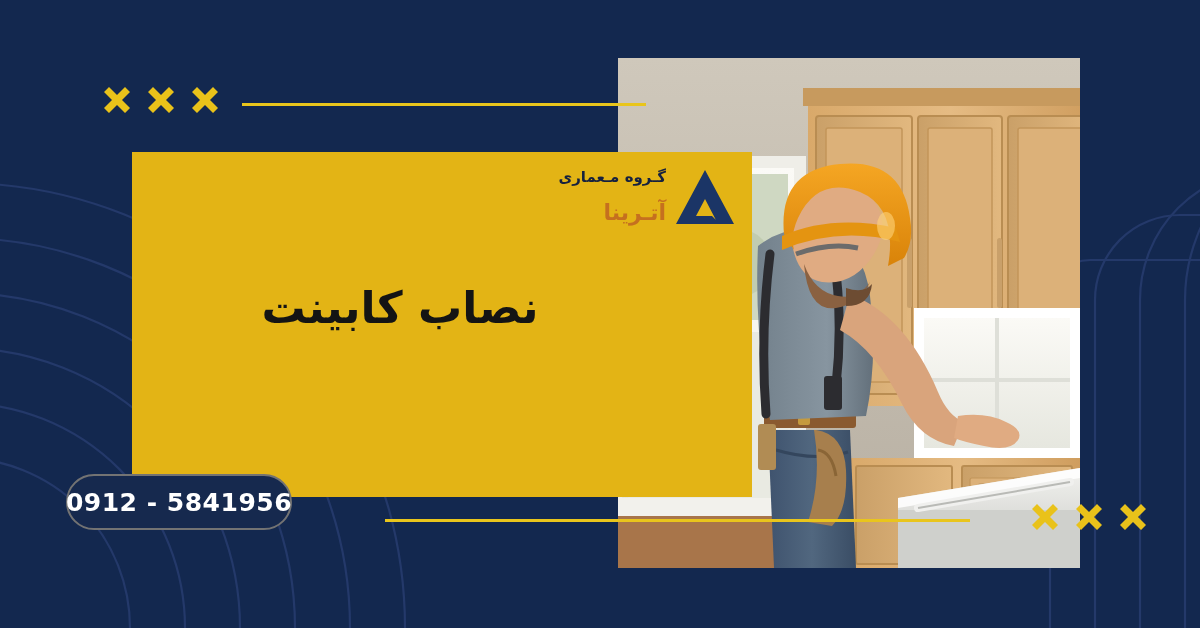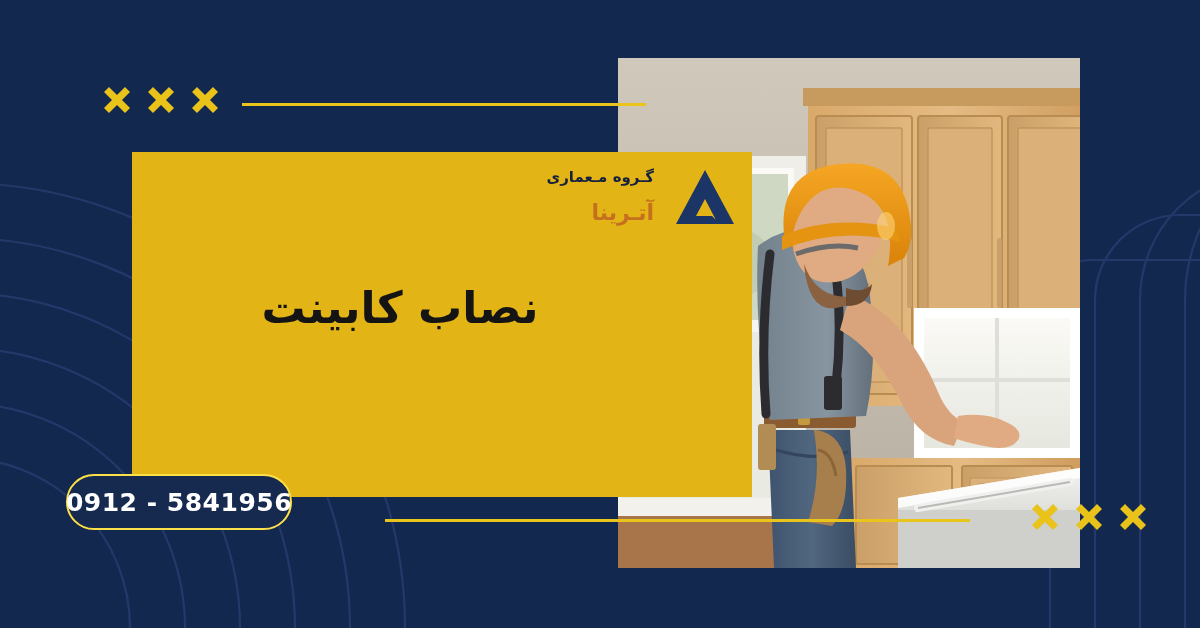--- a/index.html
+++ b/index.html
@@ -37,21 +37,21 @@
     width:620px; height:345px;
     background:#e3b415;
   }
 
   
   .logo {
     position:absolute;
     left:556px; top:158px;
     width:180px; height:80px;
     display:flex; align-items:center; justify-content:flex-end;
-    gap:20px;
+    gap:8px;
   }
   .logo-text { text-align:right; line-height:1.05; padding-bottom:2px; }
   .logo-line1 {
     font-size:15px; font-weight:bold; color:#16213f;
     letter-spacing:1px; white-space:nowrap;
     direction:rtl;
   }
   .logo-line2 {
     font-size:22px; font-weight:bold; color:#c5701f;
     letter-spacing:1px; white-space:nowrap; margin-top:15px;
@@ -89,21 +89,21 @@
   .x-group.top-left { left:102px; top:85px; }
   .x-group.bottom-right { left:1030px; top:502px; }
   .x-mark { width:30px; height:30px; }
   .x-mark svg { display:block; }
 
   
   .phone-badge {
     position:absolute;
     left:66px; top:474px;
     width:226px; height:56px;
-    border:2px solid #fde047;
+    border:2px solid #737373;
     border-radius:30px;
     background:#16294e;
     display:flex; align-items:center; justify-content:center;
   }
   .phone-number {
     color:#ffffff;
     font-size:25px;
     font-weight:bold;
     letter-spacing:0.5px;
     white-space:nowrap;

